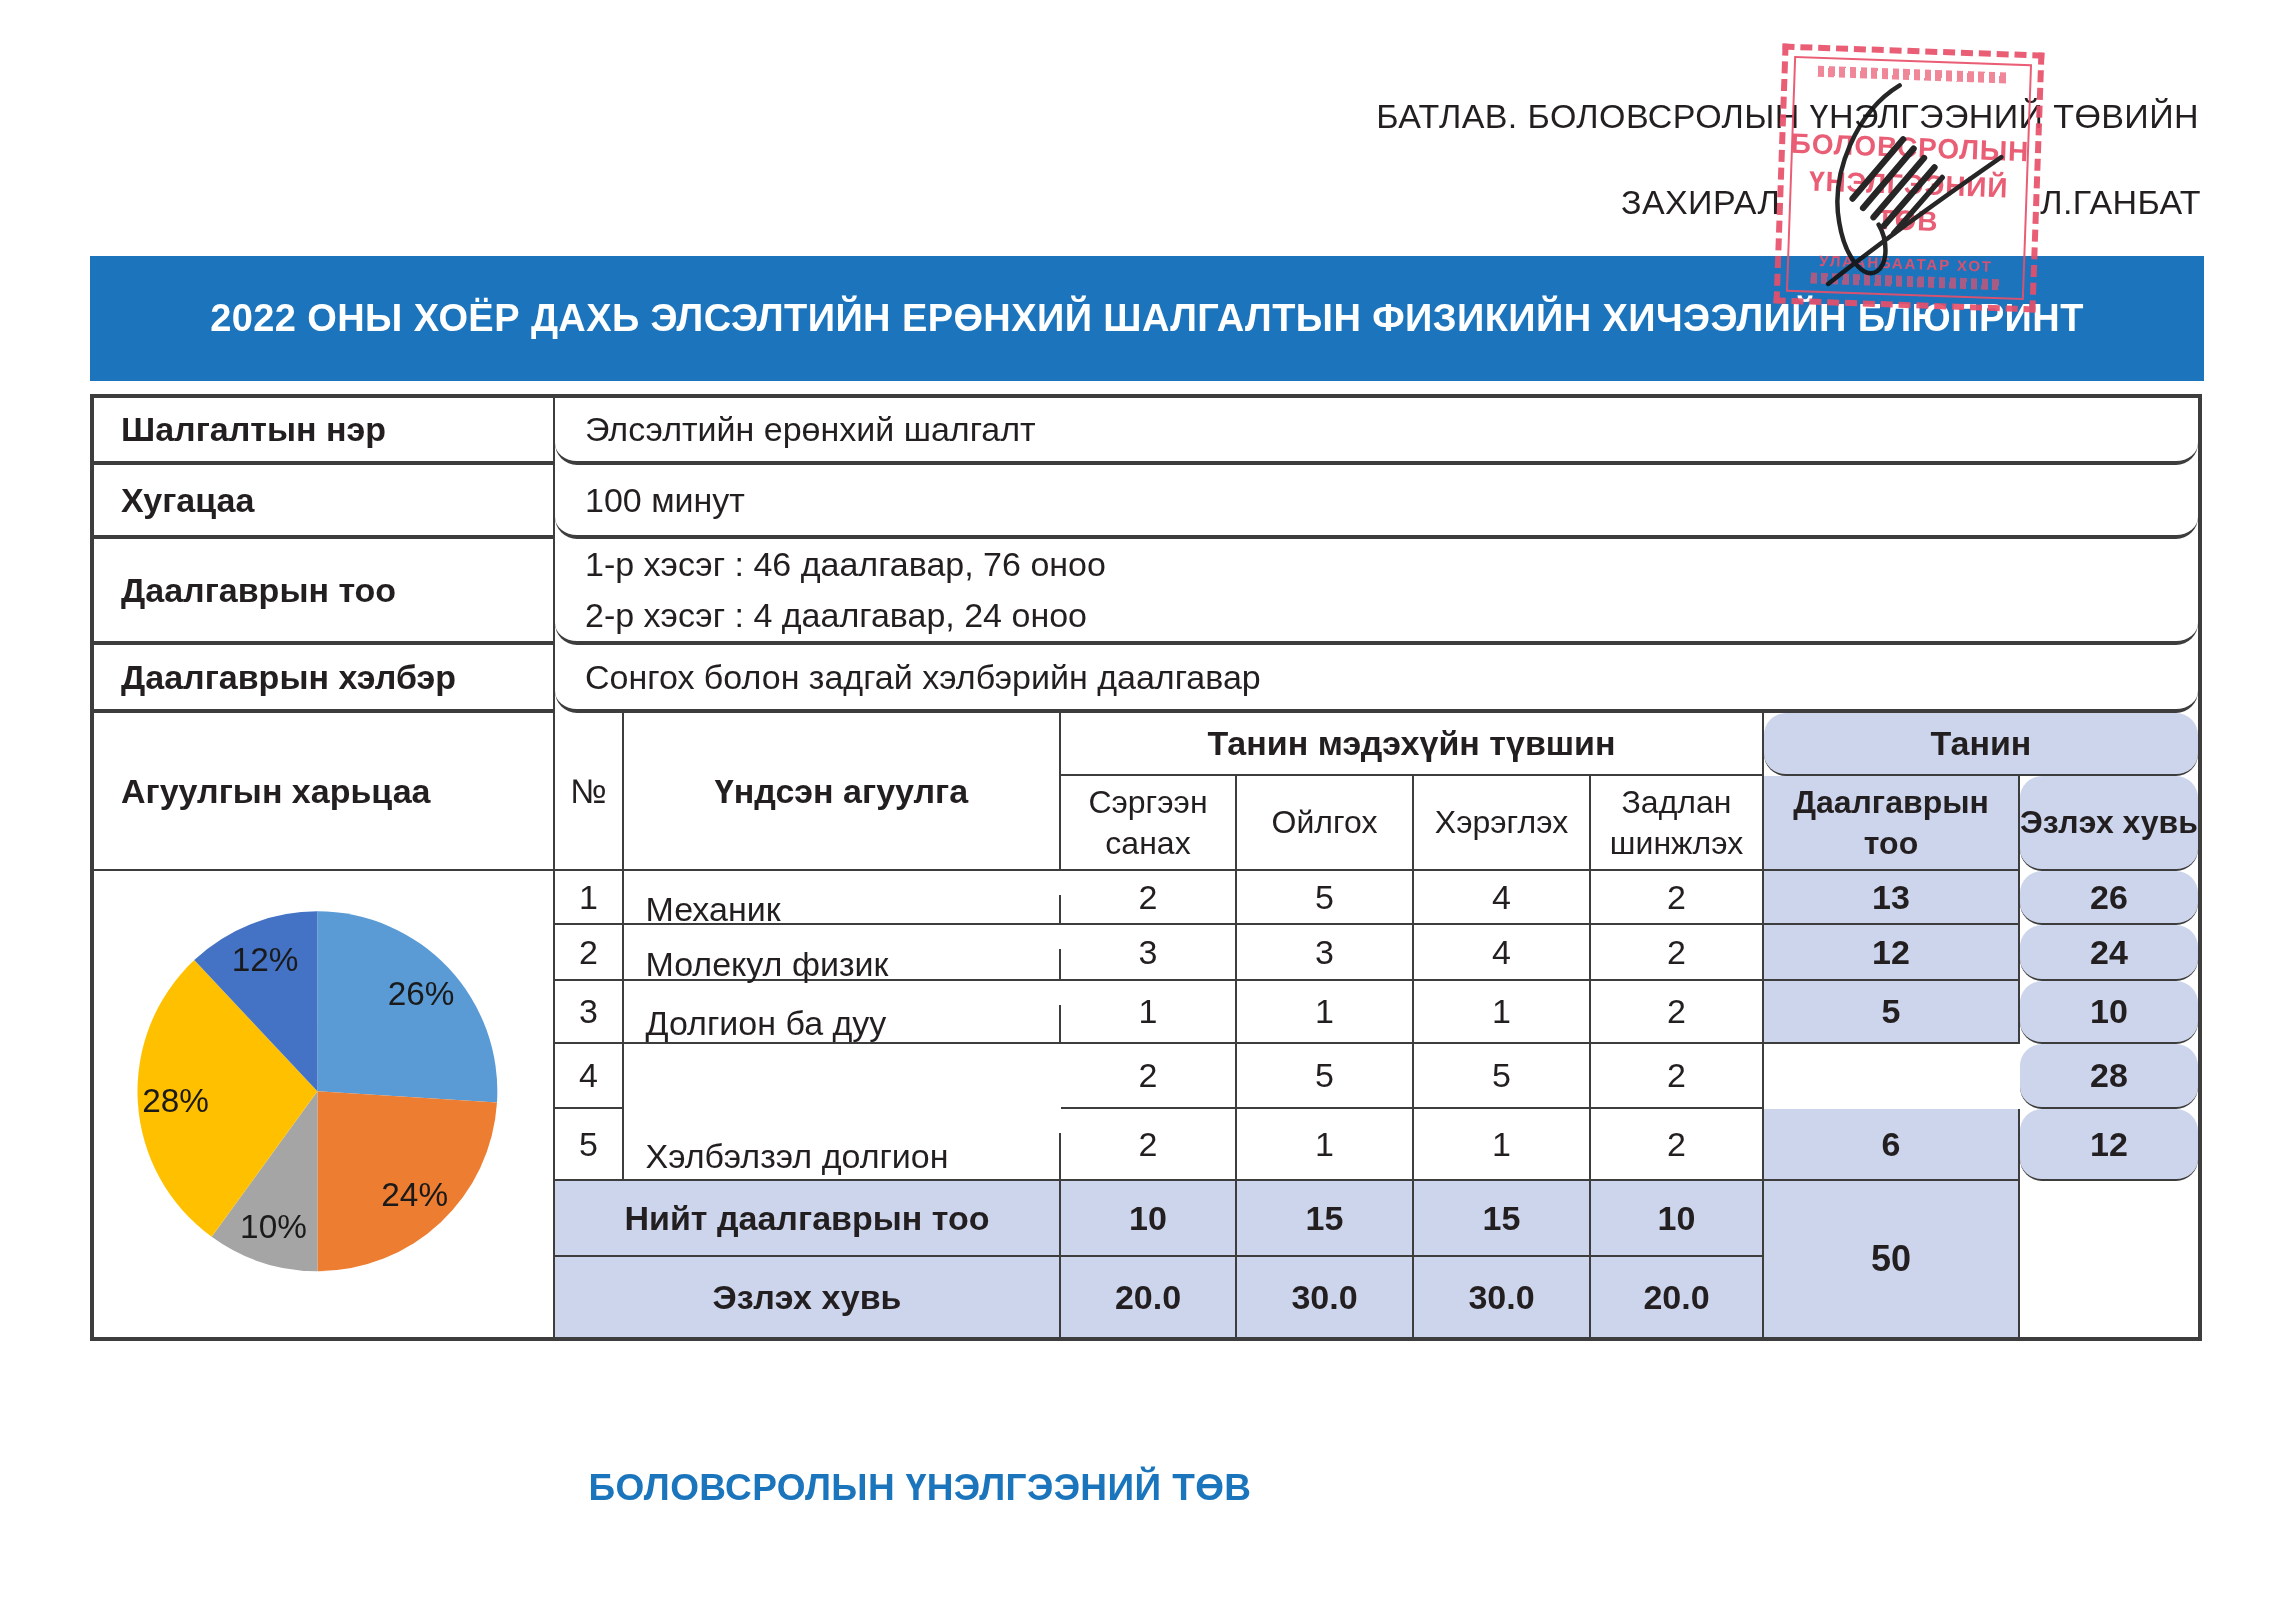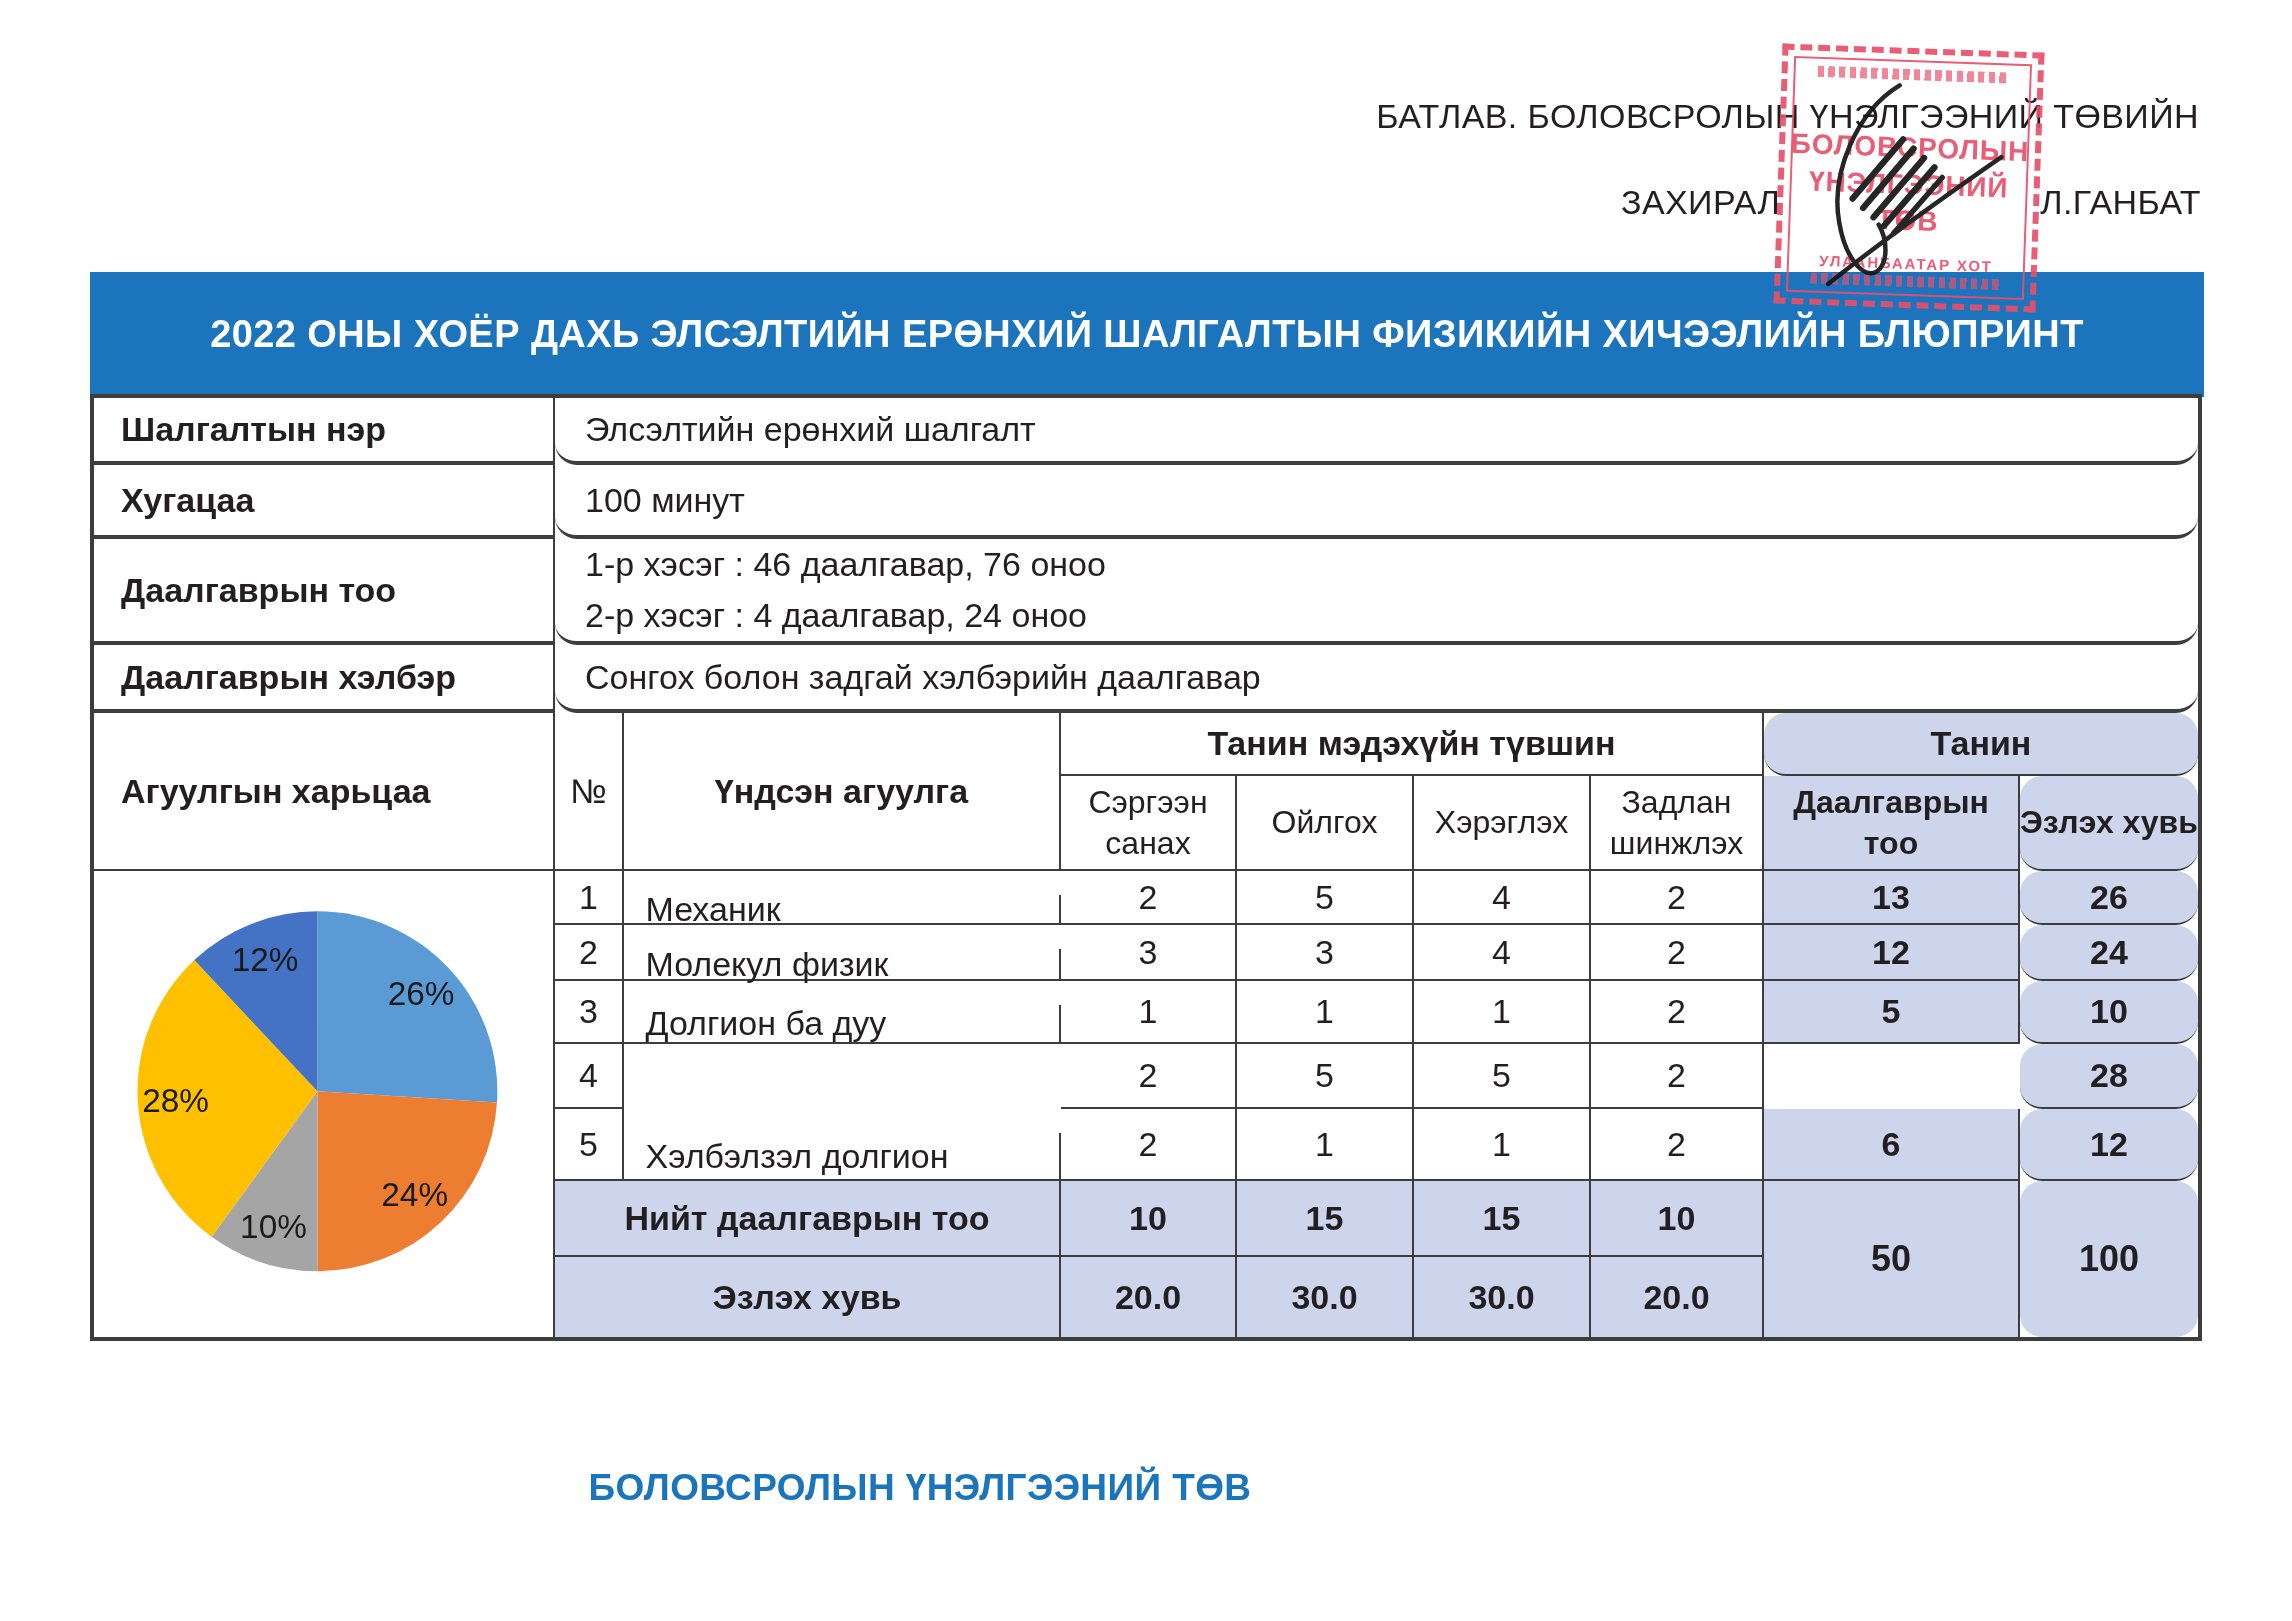--- a/index.html
+++ b/index.html
@@ -22,21 +22,21 @@
   .stamp{position:absolute;left:1778px;top:48px;width:262px;height:260px;transform:rotate(2deg);z-index:5;opacity:.92;}
   .stamp-outer{position:absolute;inset:0;border:6.3px dashed var(--stamp);}
   .stamp-frame{position:absolute;inset:11.6px;border:2.7px solid var(--stamp);display:flex;flex-direction:column;align-items:center;padding:7.2px 9px;}
   .stamp-noise{width:88%;height:11.6px;background:repeating-linear-gradient(90deg,var(--stamp) 0 6.3px,transparent 6.3px 10.7px);opacity:.75;}
   .stamp-noise.b{margin-top:3.6px;}
   .stamp-big{margin-top:50px;text-align:center;font-weight:bold;font-size:28px;line-height:1.3;color:var(--stamp);letter-spacing:0.9px;}
   .stamp-city{margin-top:auto;font-size:15px;font-weight:bold;color:var(--stamp);letter-spacing:1.8px;white-space:nowrap;}
   .stamp-sign{position:absolute;inset:0;overflow:visible;}
 
   
-  .title-bar{position:absolute;left:90px;top:272px;width:2114px;height:125px;background:var(--bar);display:flex;align-items:center;justify-content:center;}
+  .title-bar{position:absolute;left:90px;top:256px;width:2114px;height:125px;background:var(--bar);display:flex;align-items:center;justify-content:center;}
   .title-bar span{color:#fff;font-weight:bold;font-size:38px;letter-spacing:0.4px;text-align:center;}
 
   
   .maintable{position:absolute;left:90px;top:394px;display:grid;border:4.5px solid var(--bd);background:#fff;
     grid-template-columns:461px 69px 437px 176px 177px 177px 173px 256px 178px;
     grid-template-rows:67px 74px 106px 68px 63px 95px 54px 56px 63px 65px 72px 76px 80px;
     font-size:34px;}
   .cell{border-right:2.7px solid var(--bd);border-bottom:2.7px solid var(--bd);display:flex;align-items:center;background:#fff;}
   .cc{justify-content:center;text-align:center;}
   .lbl{font-weight:bold;padding-left:27px;}
@@ -184,21 +184,20 @@
     <div class="cell cc" style="grid-area:11/7/12/8">2</div>
     <div class="cell cc b lav" style="grid-area:11/8/12/9">6</div>
     <div class="cell cc b lav nbr" style="grid-area:11/9/12/10">12</div>
 
     <div class="cell cc b lav" style="grid-area:12/2/13/4">Нийт даалгаврын тоо</div>
     <div class="cell cc b lav" style="grid-area:12/4/13/5">10</div>
     <div class="cell cc b lav" style="grid-area:12/5/13/6">15</div>
     <div class="cell cc b lav" style="grid-area:12/6/13/7">15</div>
     <div class="cell cc b lav" style="grid-area:12/7/13/8">10</div>
     <div class="cell cc b lav gnum nbb" style="grid-area:12/8/14/9">50</div>
-    <div class="cell cc b lav gnum nbr nbb" style="grid-area:12/9/14/10">100</div>
 
     <div class="cell cc b lav nbb" style="grid-area:13/2/14/4">Эзлэх хувь</div>
     <div class="cell cc b lav nbb" style="grid-area:13/4/14/5">20.0</div>
     <div class="cell cc b lav nbb" style="grid-area:13/5/14/6">30.0</div>
     <div class="cell cc b lav nbb" style="grid-area:13/6/14/7">30.0</div>
     <div class="cell cc b lav nbb" style="grid-area:13/7/14/8">20.0</div>
 
   </div>
 
   <div class="org-footer">БОЛОВСРОЛЫН ҮНЭЛГЭЭНИЙ ТӨВ</div>

